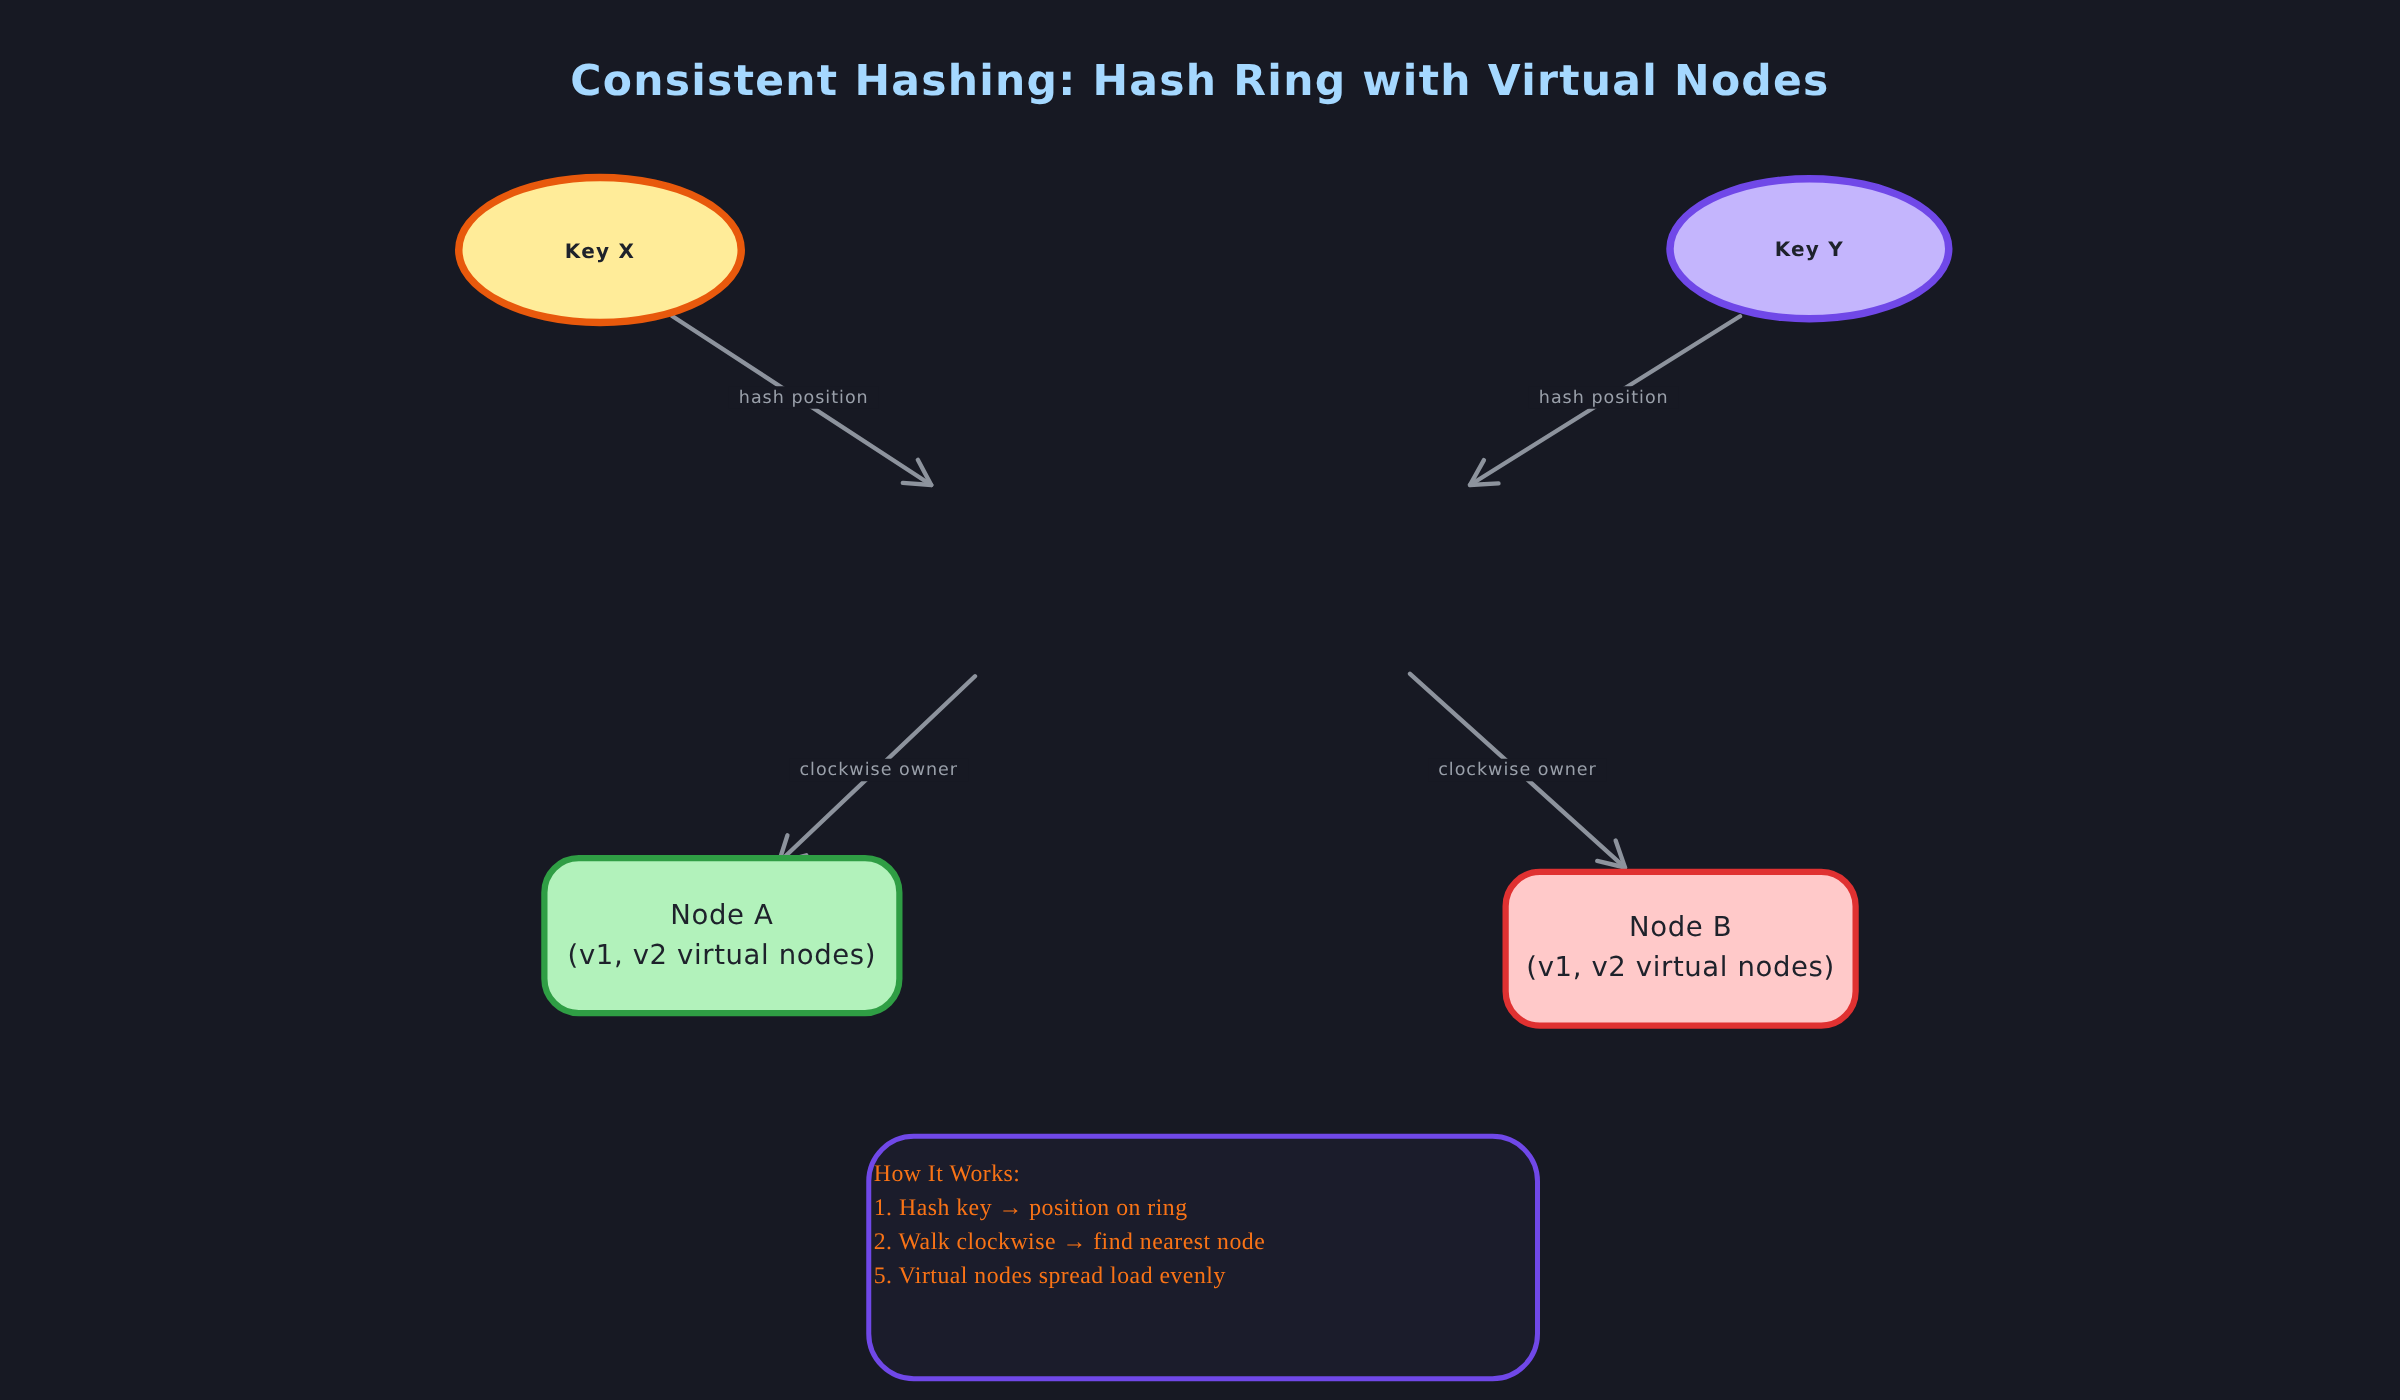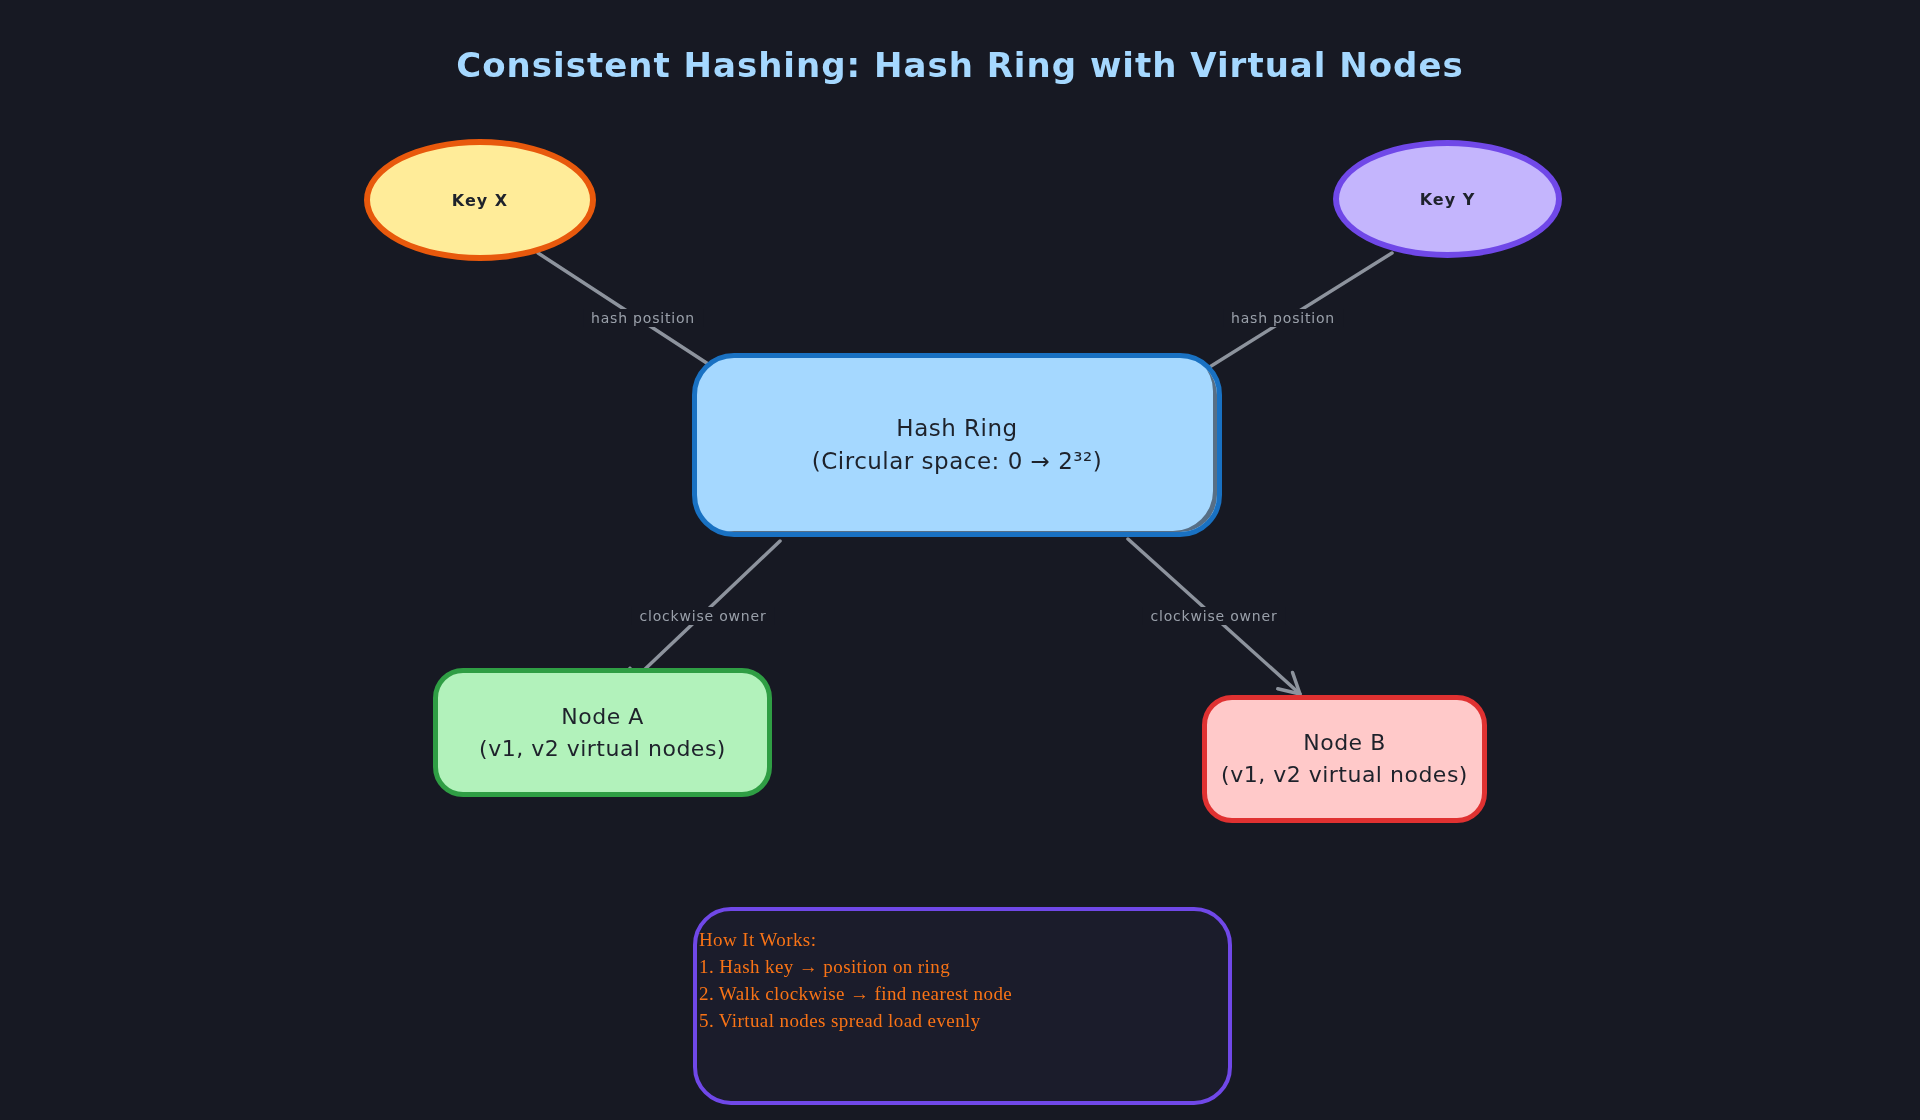--- a/index.html
+++ b/index.html
@@ -61,21 +61,21 @@
   }
   .hash-ring {
     left: 692px; top: 353px; width: 530px; height: 184px;
     background: #a5d8ff;
     border: 5px solid #1971c2;
     border-radius: 42px;
     box-shadow: inset -7px -4px 0 -3px rgba(23,25,35,0.55);
     font-size: 23px;
   }
   .node-a {
-    left: 433px; top: 668px; width: 339px; height: 129px;
+    left: 433px; top: 684px; width: 289px; height: 129px;
     background: #b2f2bb;
     border: 5px solid #2f9e44;
     border-radius: 30px;
   }
   .node-b {
     left: 1202px; top: 695px; width: 285px; height: 128px;
     background: #ffc9c9;
     border: 5px solid #e03131;
     border-radius: 30px;
   }
@@ -131,24 +131,20 @@
   </svg>
 
   <div class="shape ellipse key-x">
     <span>Key X</span>
   </div>
 
   <div class="shape ellipse key-y">
     <span>Key Y</span>
   </div>
 
-  <div class="shape rect hash-ring">
-    <div>Hash Ring</div>
-    <div>(Circular space: 0 → 2³²)</div>
-  </div>
 
   <div class="shape rect node-a">
     <div>Node A</div>
     <div>(v1, v2 virtual nodes)</div>
   </div>
 
   <div class="shape rect node-b">
     <div>Node B</div>
     <div>(v1, v2 virtual nodes)</div>
   </div>

